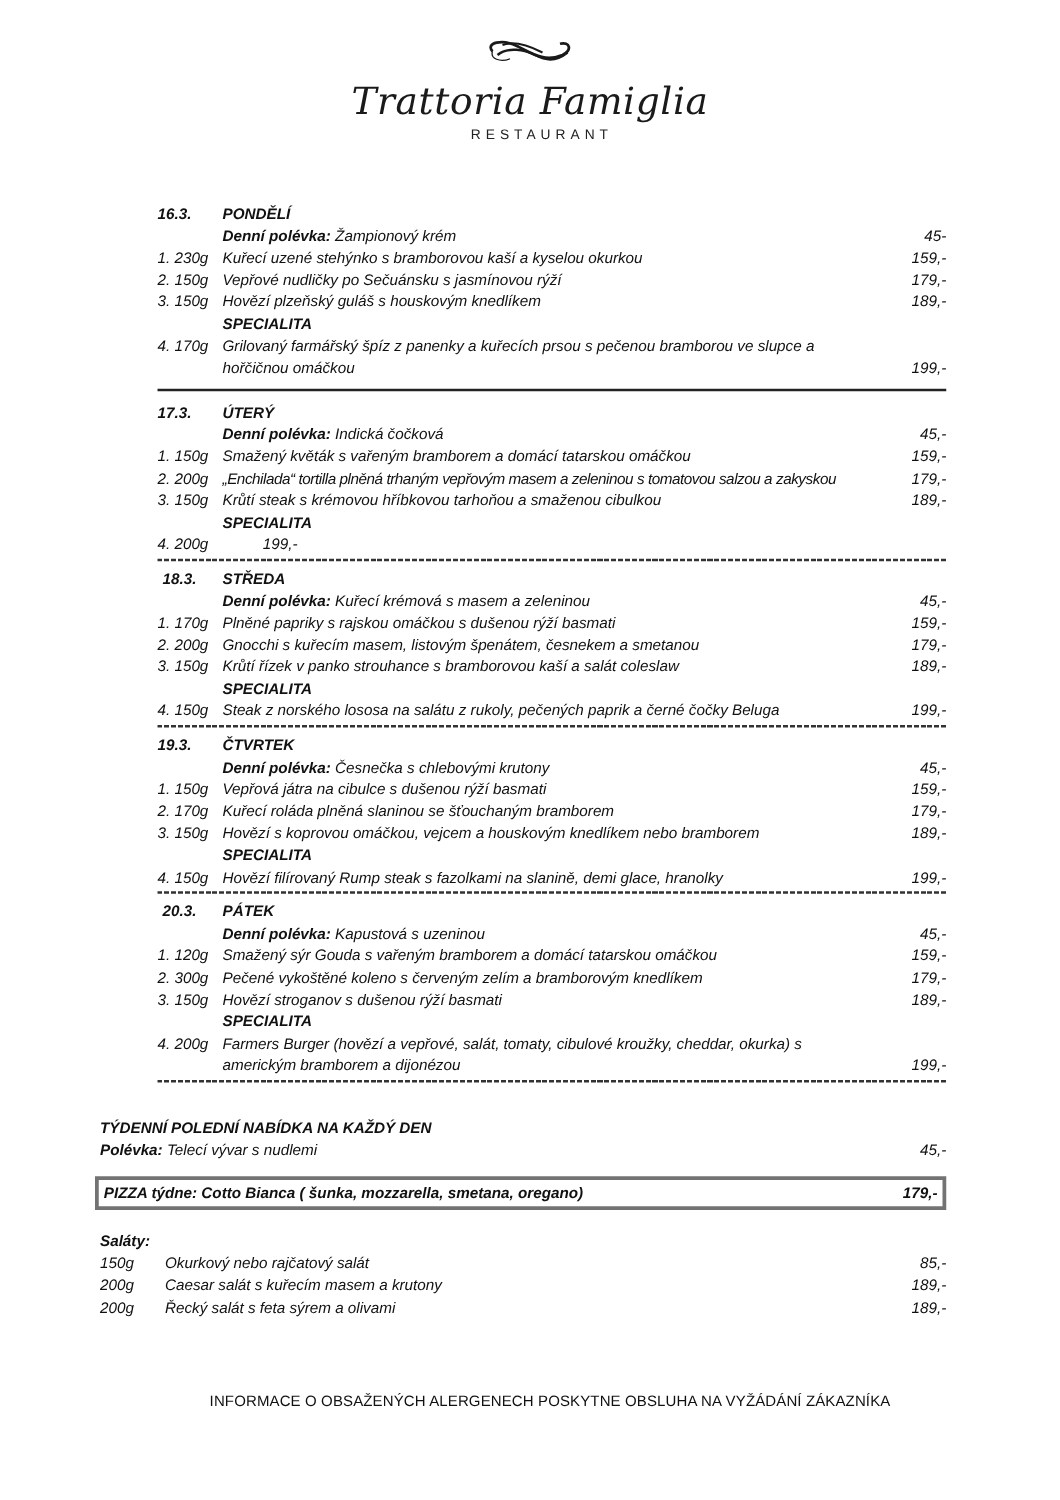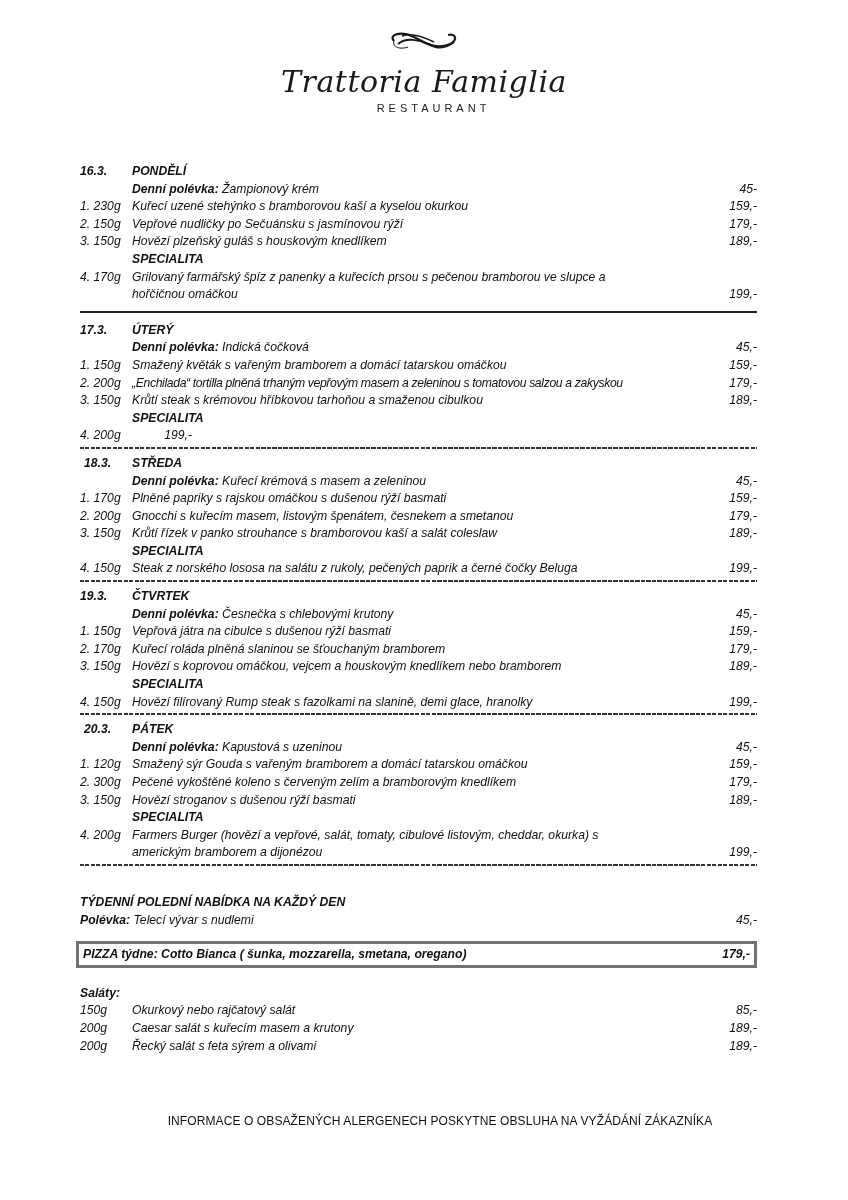--- a/index.html
+++ b/index.html
@@ -11,21 +11,21 @@
   .logo { position:absolute; left:0; width:848px; top:28px; text-align:center; }
   .logo .flourish { display:block; margin:0 auto; width:80px; height:26px; }
   .logo .name { font-family:"DejaVu Serif", serif; font-style:italic; font-size:30px;
                 letter-spacing:0.5px; line-height:44px; margin-top:6px; color:#1a1a1a; }
   .logo .sub { font-family:"Liberation Sans", sans-serif; font-size:11px; letter-spacing:4px;
                color:#222; margin-top:-2px; padding-left:19px; }
 
   
   .menu { position:absolute; left:80px; width:677px; top:163px; font-size:12.2px;
           font-style:italic; line-height:17.6px; }
-  .day { position:relative; }
+  .day { position:relative;margin-left:46px; }
   .row { display:flex; align-items:flex-start; }
   .num { width:52px; flex:0 0 52px; white-space:nowrap; }
   .txt { flex:1; }
   .price { width:60px; flex:0 0 60px; text-align:right; }
   .date { width:52px; flex:0 0 52px; font-weight:bold; }
   .dayname { font-weight:bold; }
   .bold { font-weight:bold; }
   .spec { font-weight:bold; }
   .solid-sep { height:0; border-top:2px solid #222; margin:7px 0 9px 0; }
   .dash-sep { height:2px; margin:2px 0 6px 0;
@@ -222,21 +222,21 @@
           <span class="price">179,-</span>
         </div>
       <div class="row">
           <span class="num">3. 150g</span>
           <span class="txt">Hovězí stroganov s dušenou rýží basmati</span>
           <span class="price">189,-</span>
         </div>
       <div class="row indent spec">SPECIALITA</div>
       <div class="row">
           <span class="num">4. 200g</span>
-          <span class="txt">Farmers Burger (hovězí a vepřové, salát, tomaty, cibulové listovým, cheddar, okurka) s</span>
+          <span class="txt">Farmers Burger (hovězí a vepřové, salát, tomaty, cibulové kroužky, cheddar, okurka) s</span>
           <span class="price"></span>
         </div>
       <div class="row">
           <span class="num"></span>
           <span class="txt">americkým bramborem a dijonézou</span>
           <span class="price">199,-</span>
         </div>
       <div class="dash-sep"></div>
     </div>
 

